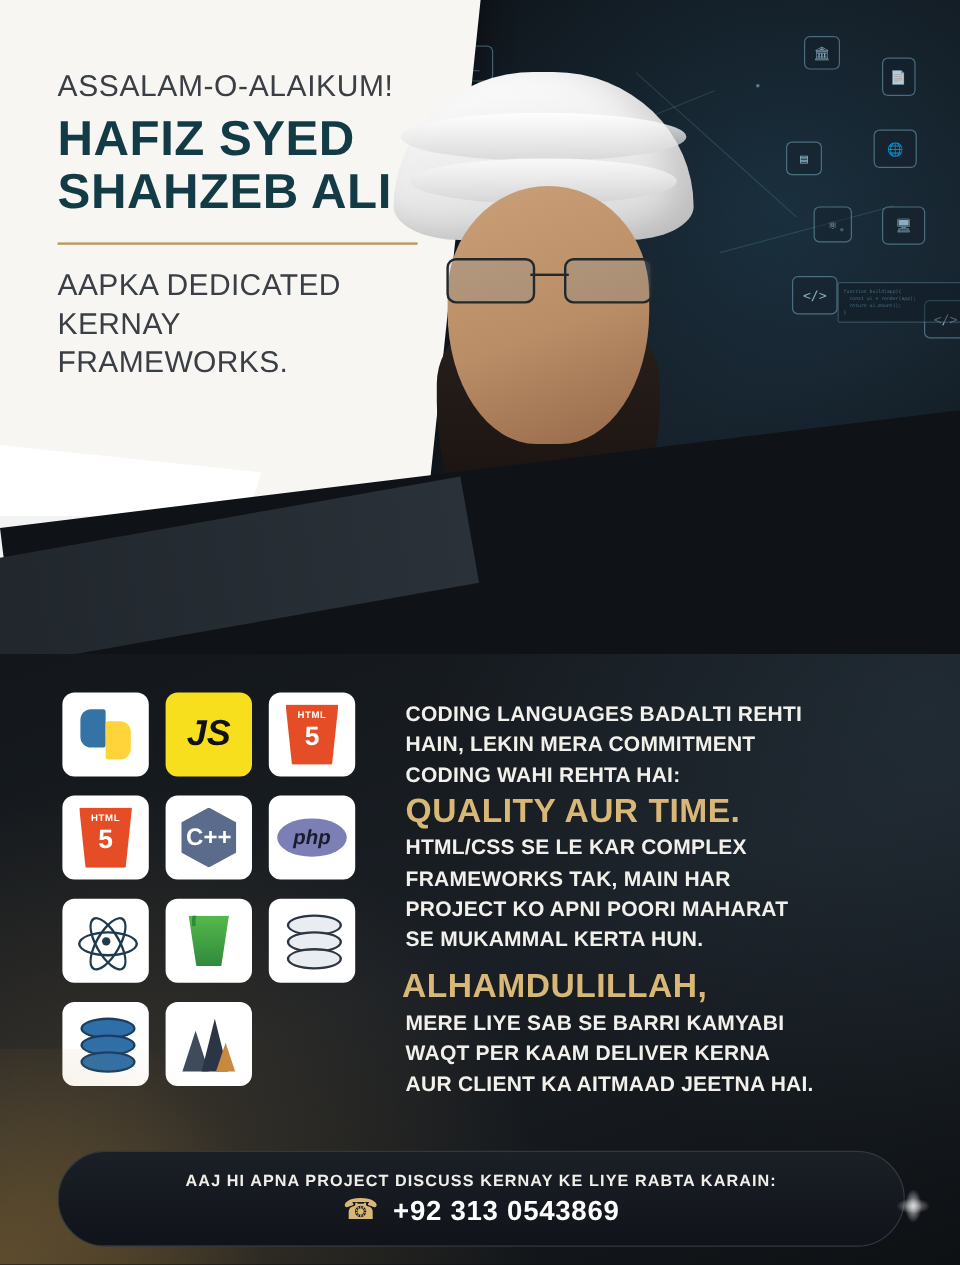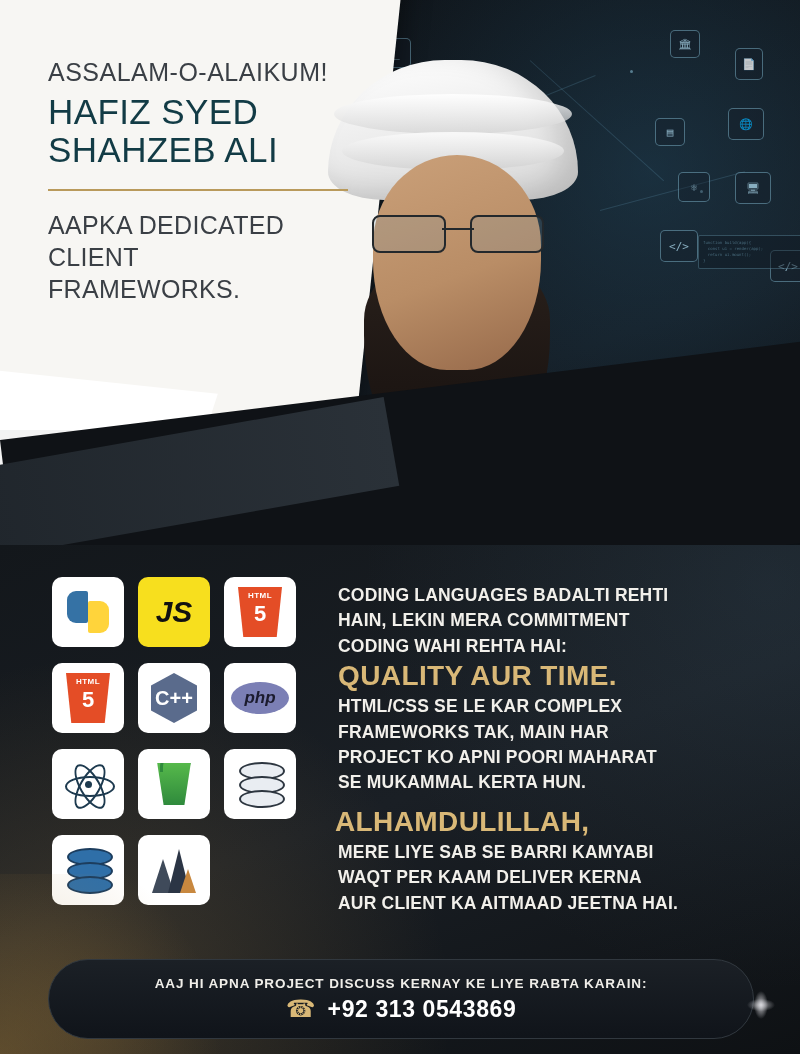--- a/index.html
+++ b/index.html
@@ -98,22 +98,22 @@
     z-index: 6;
   }
   .salam {
     font-size: 25px;
     letter-spacing: 0.5px;
     color: #3a3f45;
     font-weight: 400;
     margin: 0 0 6px 0;
   }
   .name-line {
-    font-size: 35px;
-    font-weight: 400;
+    font-size: 41px;
+    font-weight: 700;
     color: #123b45;
     line-height: 1.08;
     letter-spacing: 0.4px;
     margin: 0;
   }
   .rule {
     width: 300px;
     height: 2px;
     background: #b99a5b;
     margin: 20px 0 18px 0;
@@ -538,21 +538,21 @@
       <div class="button-dot" style="top:400px;"></div>
       <div class="button-dot" style="top:460px;"></div>
     </div>
 
     <div class="headline-wrap">
       <p class="salam">ASSALAM-O-ALAIKUM!</p>
       <p class="name-line">HAFIZ SYED</p>
       <p class="name-line">SHAHZEB ALI</p>
       <div class="rule"></div>
       <p class="role-line">AAPKA DEDICATED</p>
-      <p class="role-line">CLIENT</p>
+      <p class="role-line">KERNAY</p>
       <p class="role-line">FRAMEWORKS.</p>
     </div>
 
     <div class="diag-dark"></div>
     <div class="diag-accent"></div>
   </div>
 
   <div class="bottom-section">
     <div class="corner-glow"></div>
 

